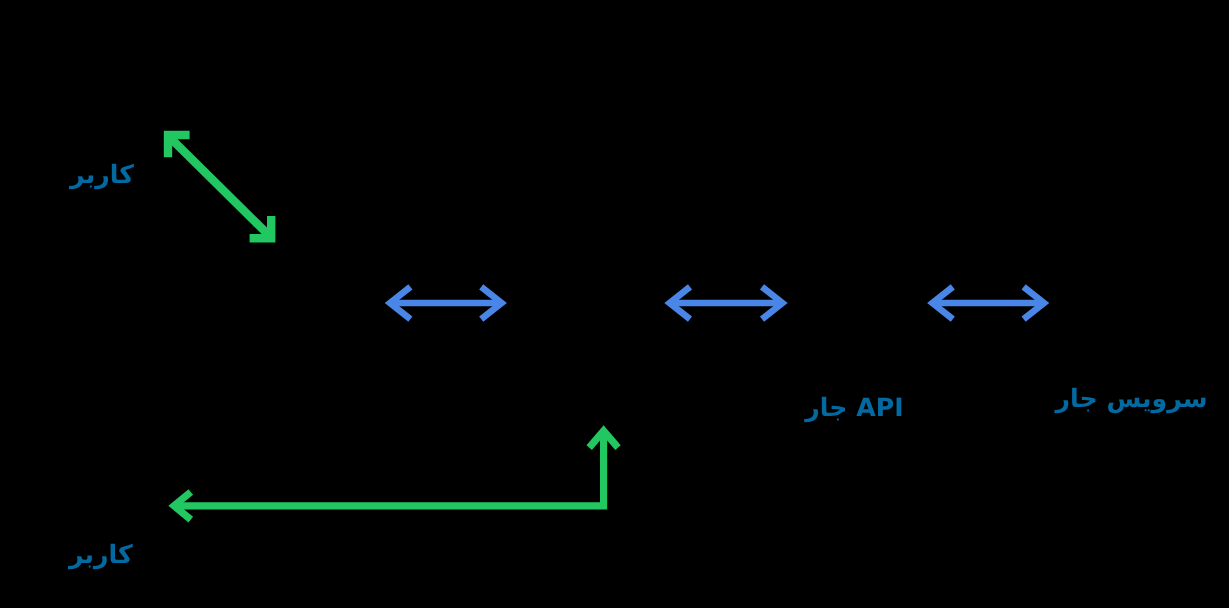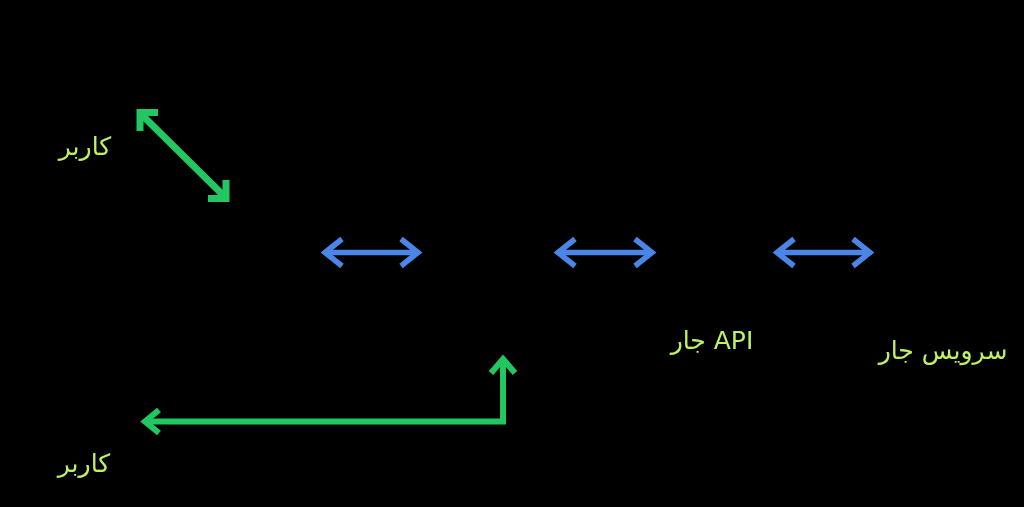--- a/index.html
+++ b/index.html
@@ -18,33 +18,33 @@
   .arrows-layer {
     position: absolute;
     left: 0;
     top: 0;
     width: 1024px;
     height: 507px;
   }
   .label {
     position: absolute;
     transform: translate(-50%, -50%);
-    color: #bef264;
-    font-weight: normal;
-    font-size: 25px;
+    color: #0369a1;
+    font-weight: bold;
+    font-size: 21px;
     white-space: nowrap;
     direction: rtl;
     line-height: 1;
   }
   .lbl-user-top      { left: 85px;  top: 146px; }
   .lbl-user-bottom   { left: 84px;  top: 463px; }
   .lbl-your-app      { left: 250px; top: 338px; }
   .lbl-your-service  { left: 491px; top: 338px; }
   .lbl-jar-api       { left: 712px; top: 340px; }
-  .lbl-jar-service   { left: 943px; top: 350px; }
+  .lbl-jar-service   { left: 943px; top: 333px; }
 </style>
 </head>
 <body>
 
 <div class="canvas">
 
   <svg class="arrows-layer" width="1024" height="507" viewBox="0 0 1024 507" fill="none">
 
     <g>
       <line x1="143" y1="116" x2="223" y2="195" stroke-width="7" stroke="#22c762"></line>

